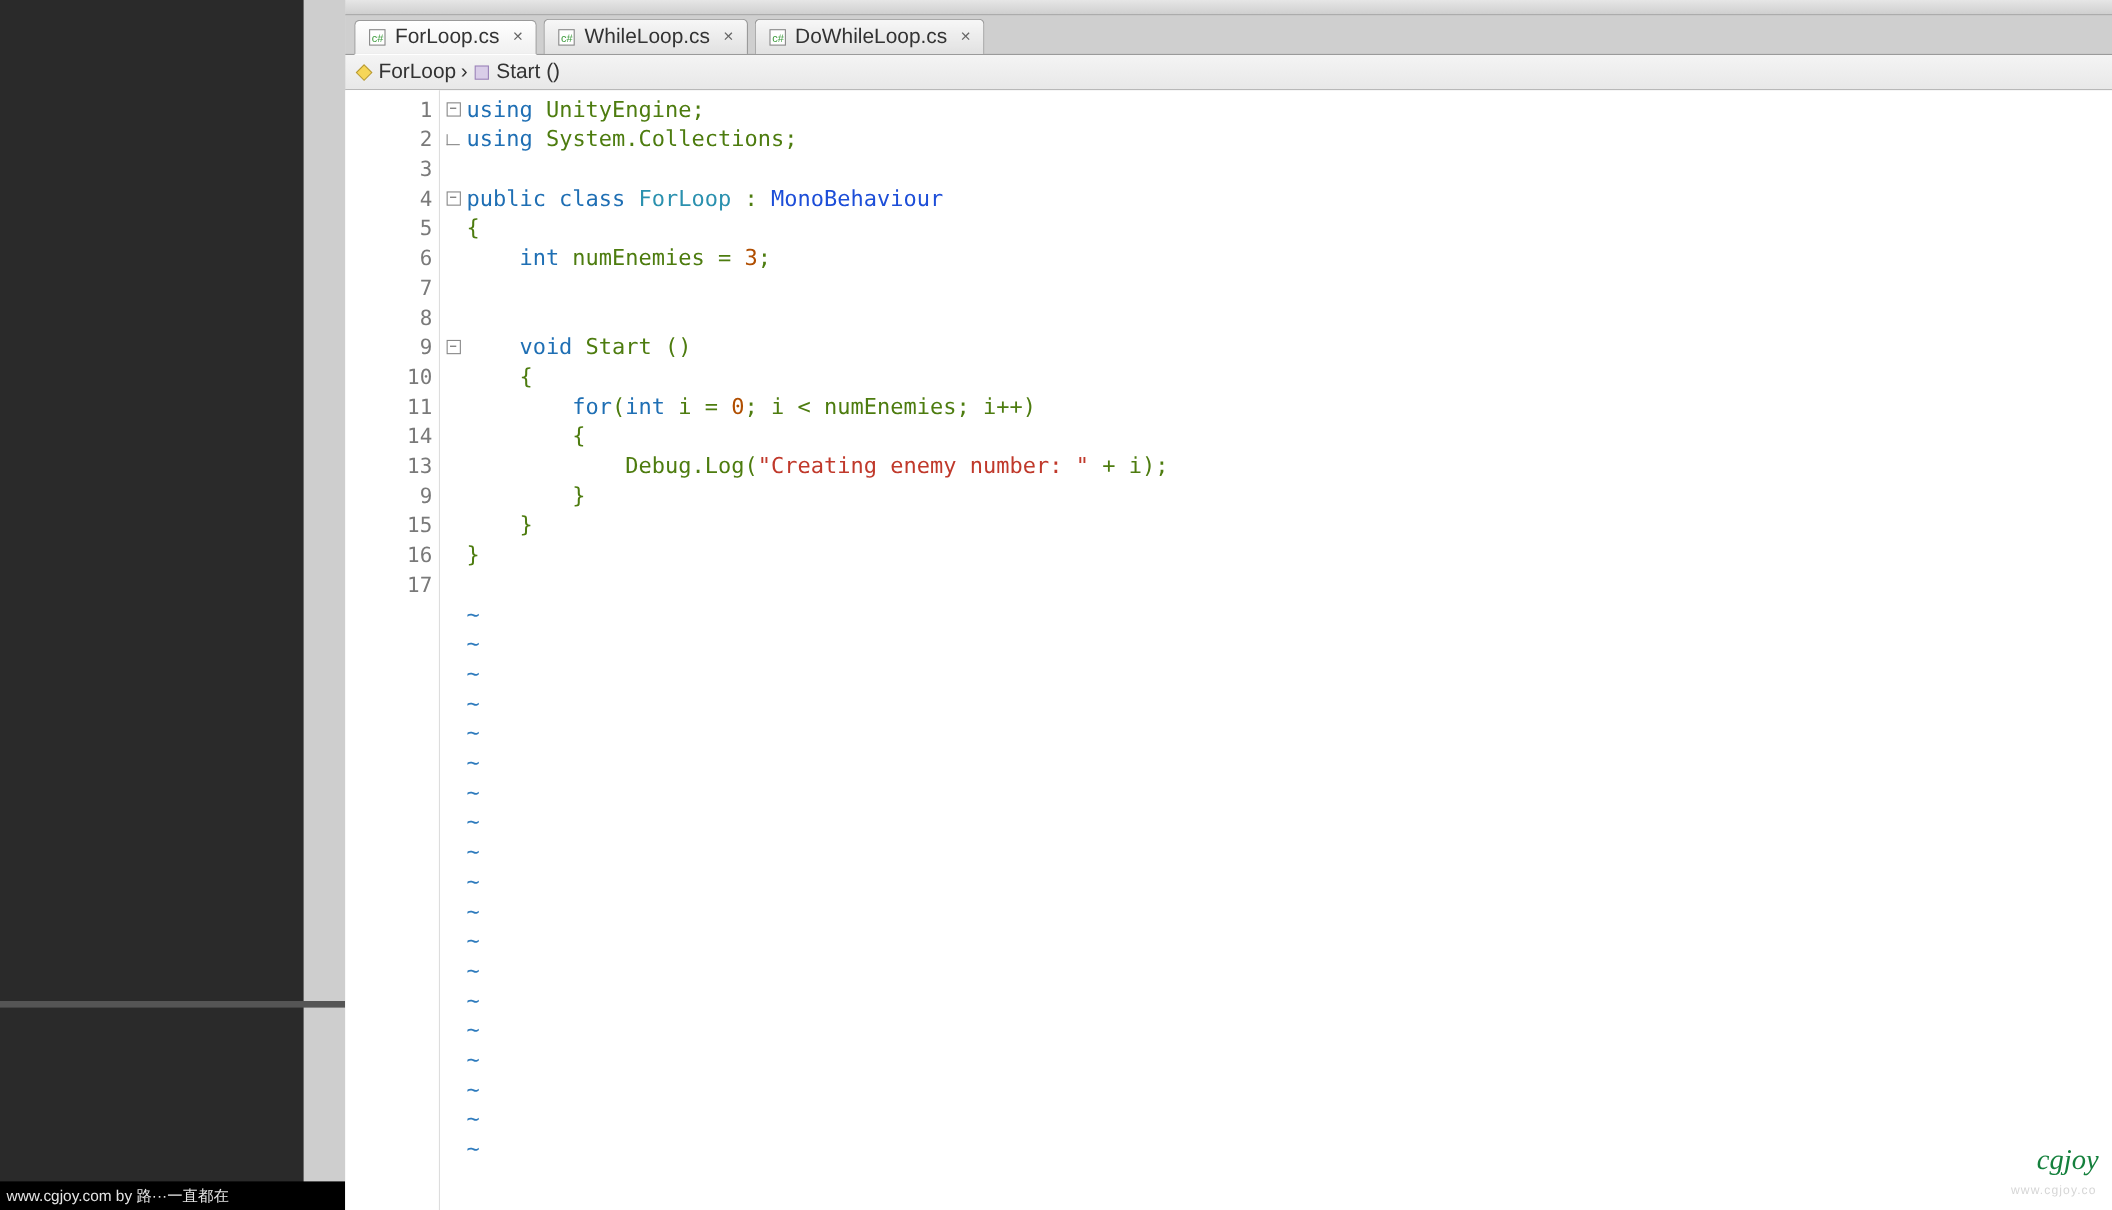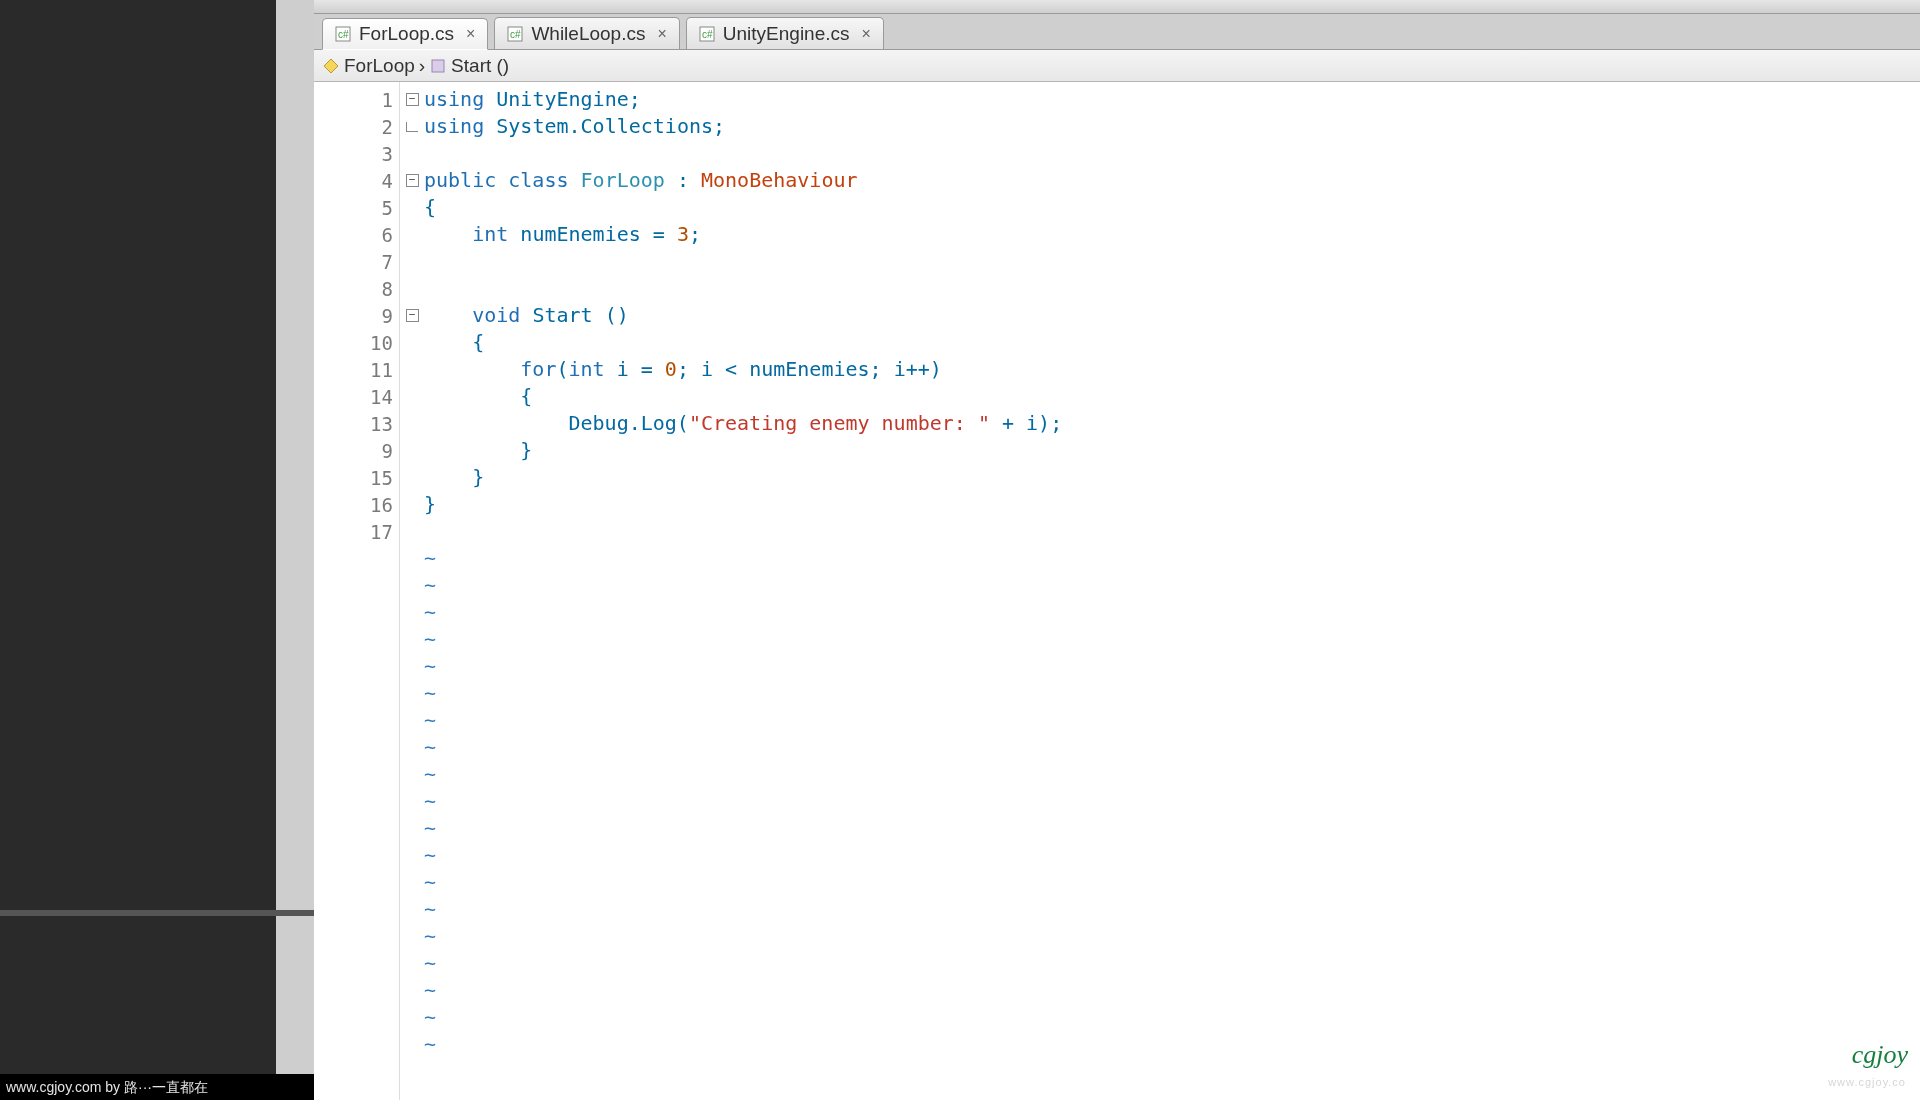--- a/index.html
+++ b/index.html
@@ -167,25 +167,25 @@
 }
 .code-col {
   flex: 1;
   padding-top: 4px;
   font-size: 20px;
   line-height: 27px;
 }
 .code-line { height: 27px; white-space: pre; }
 .tilde-line { height: 27px; color: #2e7bbd; }
 .kw { color: #1f6fb4; }
-.type { color: #c2410c; }
+.type { color: #1d4ed8; }
 .num { color: #b04e00; }
 .str { color: #c0392b; }
 .cls { color: #2b91af; }
-.id { color: #0369a1; }
+.id { color: #4d7c0f; }
 .watermark {
   position: absolute;
   right: 12px;
   bottom: 30px;
   font-family: Georgia, serif;
   font-style: italic;
   color: #15803d;
   font-size: 26px;
   pointer-events: none;
 }
@@ -231,21 +231,21 @@
       <span>WhileLoop.cs</span>
       <span class="close-x">×</span>
     </div>
     <div class="tab">
       <span class="cs-icon">
         <svg width="16" height="16" viewBox="0 0 16 16">
             <rect x="1" y="1" width="14" height="14" fill="#fff" stroke="#888"></rect>
             <text x="3" y="12" font-size="10" fill="#3a9a3a">c#</text>
           </svg>
       </span>
-      <span>UnityEngine.cs</span>
+      <span>DoWhileLoop.cs</span>
       <span class="close-x">×</span>
     </div>
   </div>
 
   <div class="breadcrumb-bar">
     <span class="bc-icon">
       <svg width="16" height="16" viewBox="0 0 16 16">
           <polygon points="8,1 15,8 8,15 1,8" fill="#f6d658" stroke="#b89a30"></polygon>
         </svg>
     </span>

